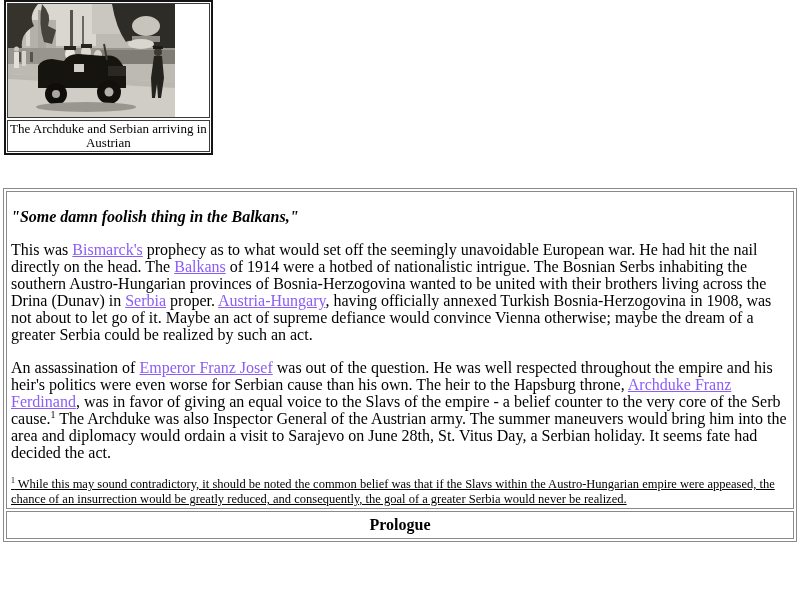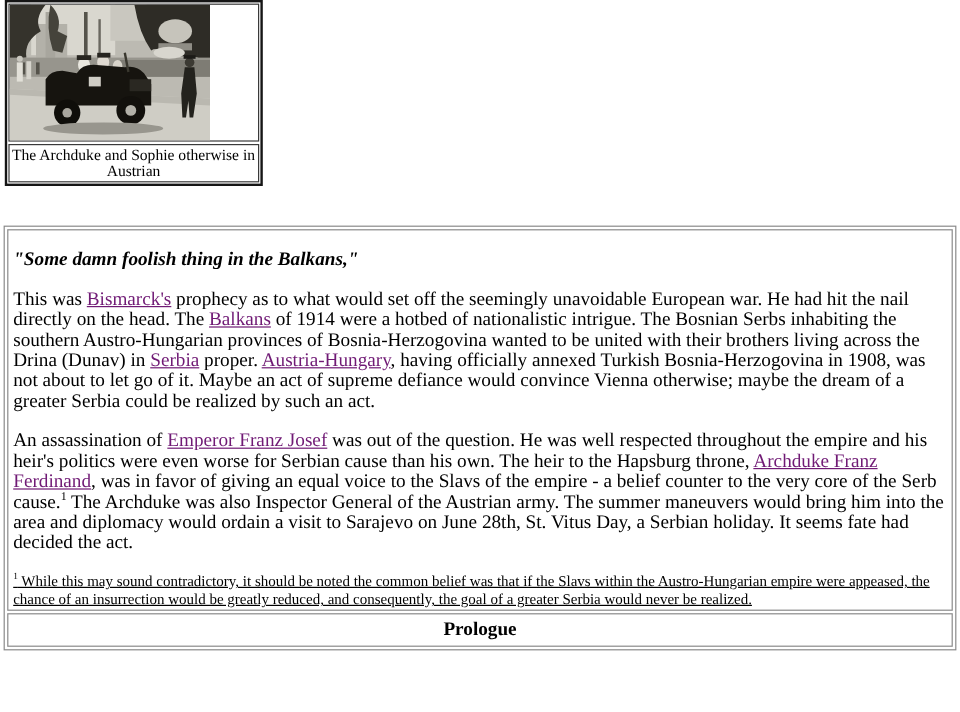--- a/index.html
+++ b/index.html
@@ -37,21 +37,21 @@
     text-align: center; font-weight: bold; font-size: 16px;
     padding: 3px 2px; line-height: 20px;
   }
   .content-cell { font-size: 16px; line-height: 17px; padding: 0 4px; }
 
   .quote { font-weight: bold; font-style: italic; margin: 16px 0; }
   .para  { margin: 16px 0; }
   .footnote { font-size: 12.5px; line-height: 15px; margin: 10px 0 1px 0; text-decoration: underline; }
   .footnote sup, .para sup { font-size: 62%; vertical-align: super; line-height: 0; }
 
-  a.inline-link { color: #701a75; text-decoration: underline; cursor: pointer; }
+  a.inline-link { color: #8b5cf6; text-decoration: underline; cursor: pointer; }
 </style>
 </head>
 <body>
 
 <div class="page">
 
 
   <div class="photo-frame">
     <div class="photo-box">
       <svg width="167" height="113" viewBox="0 0 167 113" aria-hidden="true">
@@ -90,21 +90,21 @@
         <rect x="100" y="62" width="18" height="10" fill="#2a2822"></rect>
         <rect x="66" y="60" width="10" height="8" fill="#cfcdc5"></rect>
         <circle cx="48" cy="90" r="11" fill="#0f0e0a"></circle>
         <circle cx="48" cy="90" r="4" fill="#a8a69e"></circle>
         <circle cx="101" cy="88" r="12" fill="#12100c"></circle>
         <circle cx="101" cy="88" r="4.5" fill="#b2b0a8"></circle>
         <ellipse cx="78" cy="103" rx="50" ry="5" fill="#98968e"></ellipse>
       </svg>
     </div>
     <div class="caption-box">
-      <span>The Archduke and Sophie otherwise in</span><br>
+      <span>The Archduke and Serbian arriving in</span><br>
       <span>Austrian</span>
     </div>
   </div>
 
   <div class="main-table">
 
 
     <div class="cell content-cell">
       <p class="quote">"Some damn foolish thing in the Balkans,"</p>
       <p class="para">This was <a href="#" class="inline-link">Bismarck's</a> prophecy as to what would set off the seemingly unavoidable European war. He had hit the nail directly on the head. The <a href="#" class="inline-link">Balkans</a> of 1914 were a hotbed of nationalistic intrigue. The Bosnian Serbs inhabiting the southern Austro-Hungarian provinces of Bosnia-Herzogovina wanted to be united with their brothers living across the Drina (Dunav) in <a href="#" class="inline-link">Serbia</a> proper. <a href="#" class="inline-link">Austria-Hungary</a>, having officially annexed Turkish Bosnia-Herzogovina in 1908, was not about to let go of it. Maybe an act of supreme defiance would convince Vienna otherwise; maybe the dream of a greater Serbia could be realized by such an act.</p>

